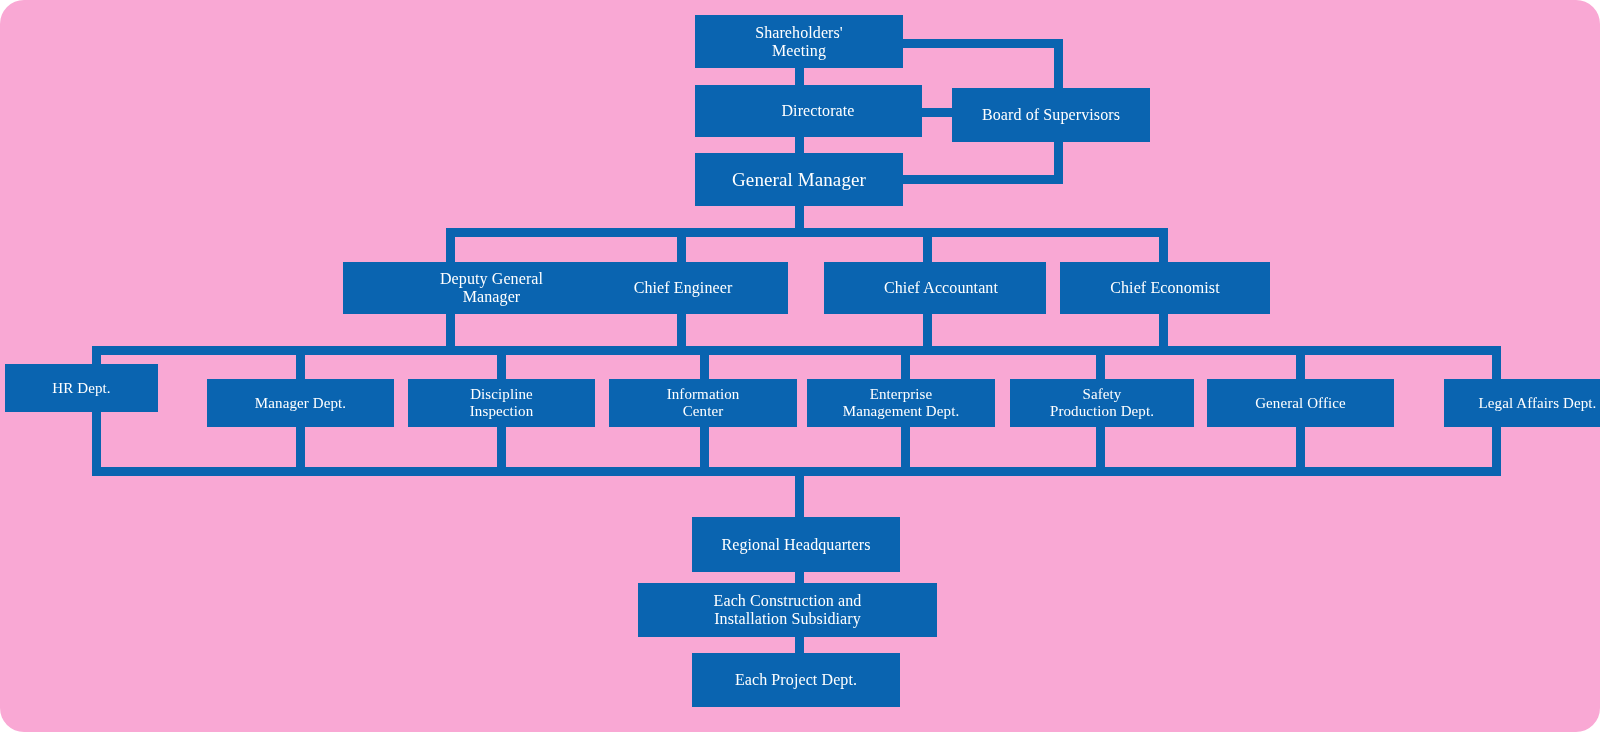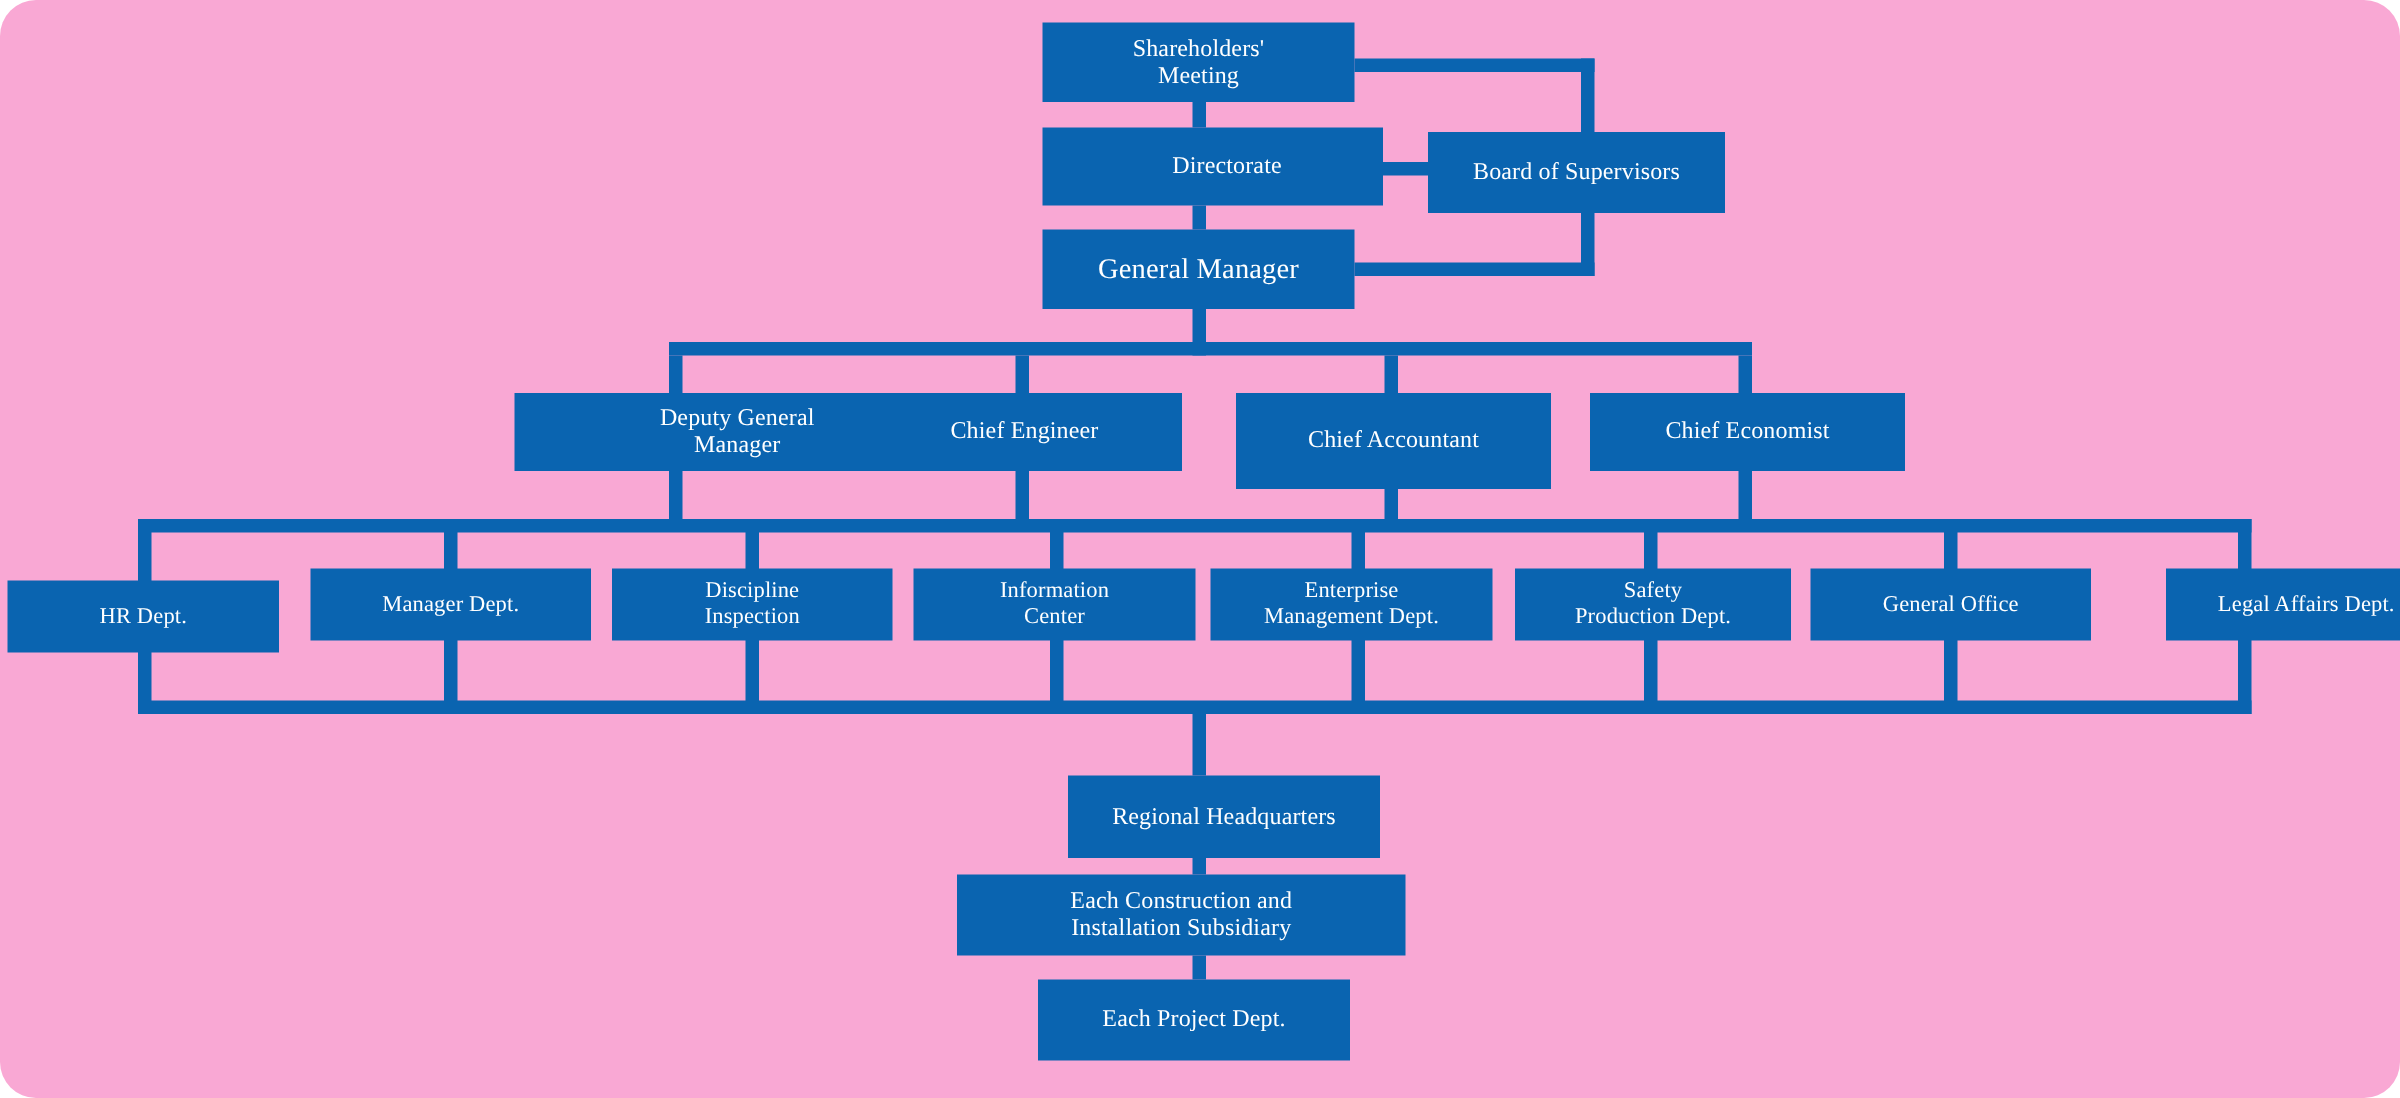--- a/index.html
+++ b/index.html
@@ -69,28 +69,28 @@
     <span>General Manager</span>
   </div>
 
   <div class="node" style="left:343px;top:262px;width:209px;height:52px;padding-left:44px;">
     <span>Deputy General
 Manager</span>
   </div>
   <div class="node" style="left:578px;top:262px;width:210px;height:52px;">
     <span>Chief Engineer</span>
   </div>
-  <div class="node" style="left:824px;top:262px;width:210px;height:64px;">
+  <div class="node" style="left:824px;top:262px;width:210px;height:52px;padding-left:12px;">
     <span>Chief Accountant</span>
   </div>
   <div class="node" style="left:1060px;top:262px;width:210px;height:52px;">
     <span>Chief Economist</span>
   </div>
 
-  <div class="node sz-sm" style="left:5px;top:387px;width:181px;height:48px;">
+  <div class="node sz-sm" style="left:5px;top:364px;width:153px;height:48px;">
     <span>HR Dept.</span>
   </div>
   <div class="node sz-sm" style="left:207px;top:379px;width:187px;height:48px;">
     <span>Manager Dept.</span>
   </div>
   <div class="node sz-sm" style="left:408px;top:379px;width:187px;height:48px;">
     <span>Discipline
 Inspection</span>
   </div>
   <div class="node sz-sm" style="left:609px;top:379px;width:188px;height:48px;">
@@ -105,21 +105,21 @@
     <span>Safety
 Production Dept.</span>
   </div>
   <div class="node sz-sm" style="left:1207px;top:379px;width:187px;height:48px;">
     <span>General Office</span>
   </div>
   <div class="node sz-sm" style="left:1444px;top:379px;width:187px;height:48px;">
     <span>Legal Affairs Dept.</span>
   </div>
 
-  <div class="node" style="left:692px;top:517px;width:208px;height:55px;margin-left:20px;">
+  <div class="node" style="left:692px;top:517px;width:208px;height:55px;">
     <span>Regional Headquarters</span>
   </div>
   <div class="node" style="left:638px;top:583px;width:299px;height:54px;">
     <span>Each Construction and
 Installation Subsidiary</span>
   </div>
   <div class="node" style="left:692px;top:653px;width:208px;height:54px;">
     <span>Each Project Dept.</span>
   </div>
 

